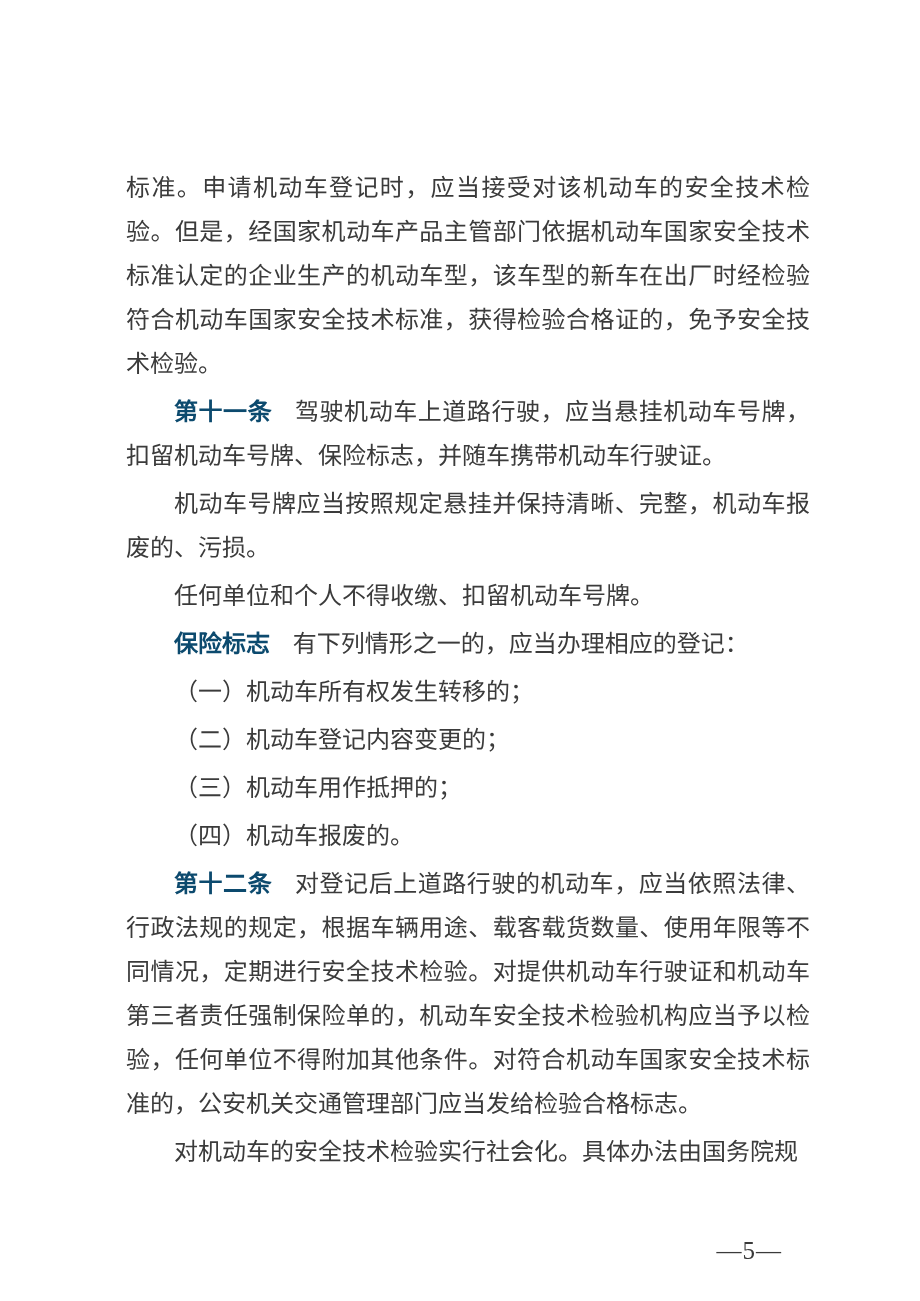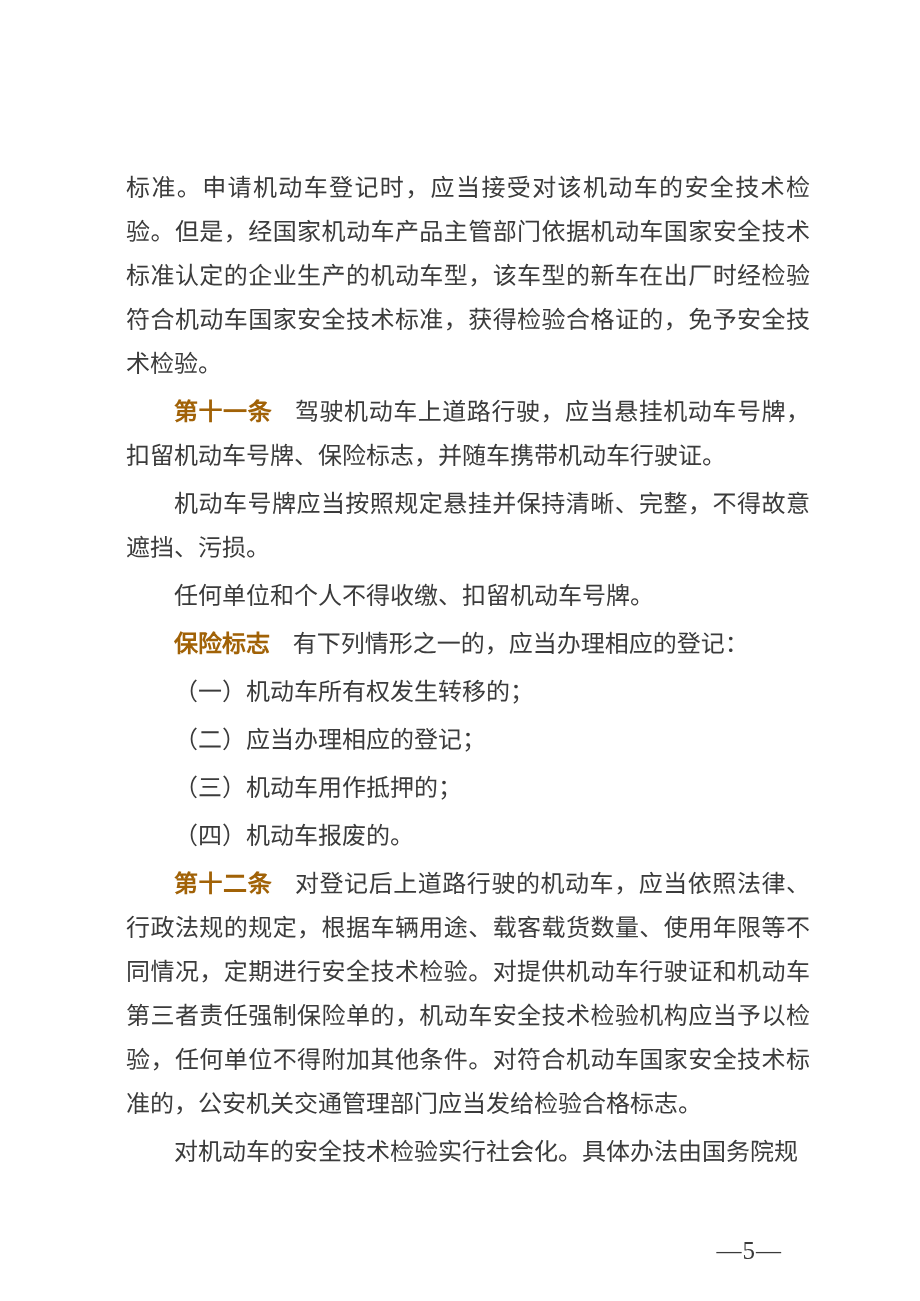--- a/index.html
+++ b/index.html
@@ -35,21 +35,21 @@
   }
   .para {
     margin: 4px;
     padding: 0;
   }
   .para.indent {
     text-indent: 2em;
   }
   .article-label {
     font-weight: 700;
-    color: #a16207;
+    color: #0c4a6e;
     margin-right: 0.95em;
     font-family: "Liberation Sans", "DejaVu Sans", sans-serif;
   }
   .page-number {
     position: absolute;
     right: 138px;
     top: 1237px;
     font-size: 25px;
     line-height: 28px;
     color: #3a3a3a;
@@ -61,29 +61,29 @@
 <body>
 
 <div class="page">
 
   <div class="text-block">
 
     <p class="para"><span>标准。申请机动车登记时，应当接受对该机动车的安全技术检验。但是，经国家机动车产品主管部门依据机动车国家安全技术标准认定的企业生产的机动车型，该车型的新车在出厂时经检验符合机动车国家安全技术标准，获得检验合格证的，免予安全技术检验。</span></p>
 
     <p class="para indent"><span class="article-label">第十一条</span><span>驾驶机动车上道路行驶，应当悬挂机动车号牌，扣留机动车号牌、保险标志，并随车携带机动车行驶证。</span></p>
 
-    <p class="para indent"><span>机动车号牌应当按照规定悬挂并保持清晰、完整，不得故意遮挡、污损。</span></p>
+    <p class="para indent"><span>机动车号牌应当按照规定悬挂并保持清晰、完整，机动车报废的、污损。</span></p>
 
     <p class="para indent"><span>任何单位和个人不得收缴、扣留机动车号牌。</span></p>
 
     <p class="para indent"><span class="article-label">保险标志</span><span>有下列情形之一的，应当办理相应的登记：</span></p>
 
     <p class="para indent"><span>（一）机动车所有权发生转移的；</span></p>
 
-    <p class="para indent"><span>（二）应当办理相应的登记；</span></p>
+    <p class="para indent"><span>（二）机动车登记内容变更的；</span></p>
 
     <p class="para indent"><span>（三）机动车用作抵押的；</span></p>
 
     <p class="para indent"><span>（四）机动车报废的。</span></p>
 
     <p class="para indent"><span class="article-label">第十二条</span><span>对登记后上道路行驶的机动车，应当依照法律、行政法规的规定，根据车辆用途、载客载货数量、使用年限等不同情况，定期进行安全技术检验。对提供机动车行驶证和机动车第三者责任强制保险单的，机动车安全技术检验机构应当予以检验，任何单位不得附加其他条件。对符合机动车国家安全技术标准的，公安机关交通管理部门应当发给检验合格标志。</span></p>
 
     <p class="para indent"><span>对机动车的安全技术检验实行社会化。具体办法由国务院规</span></p>
 
   </div>

